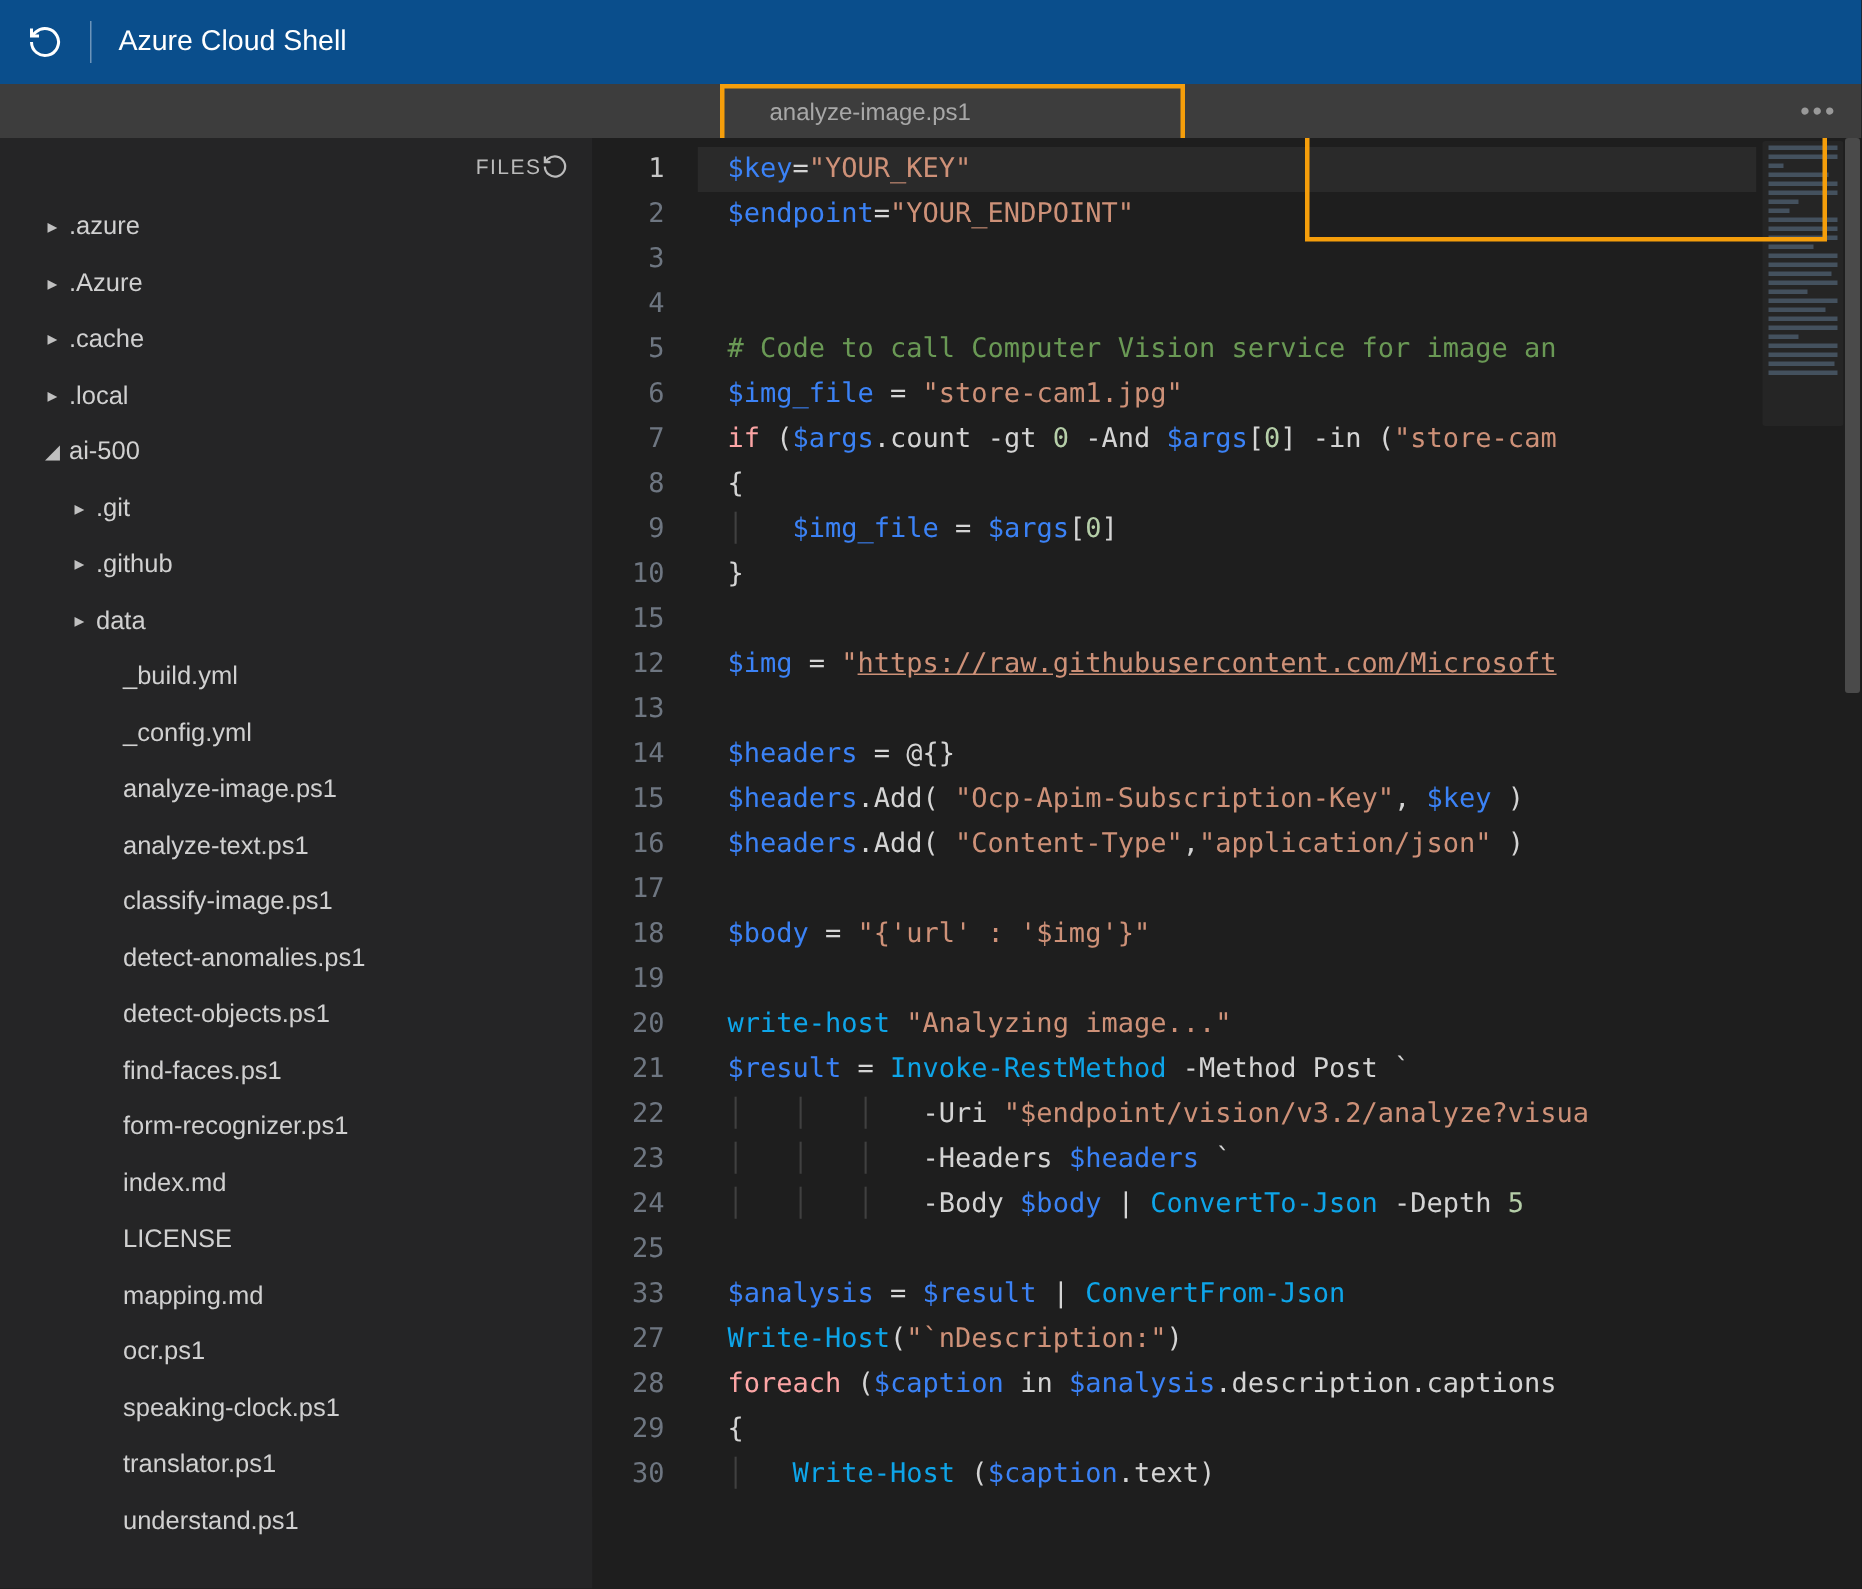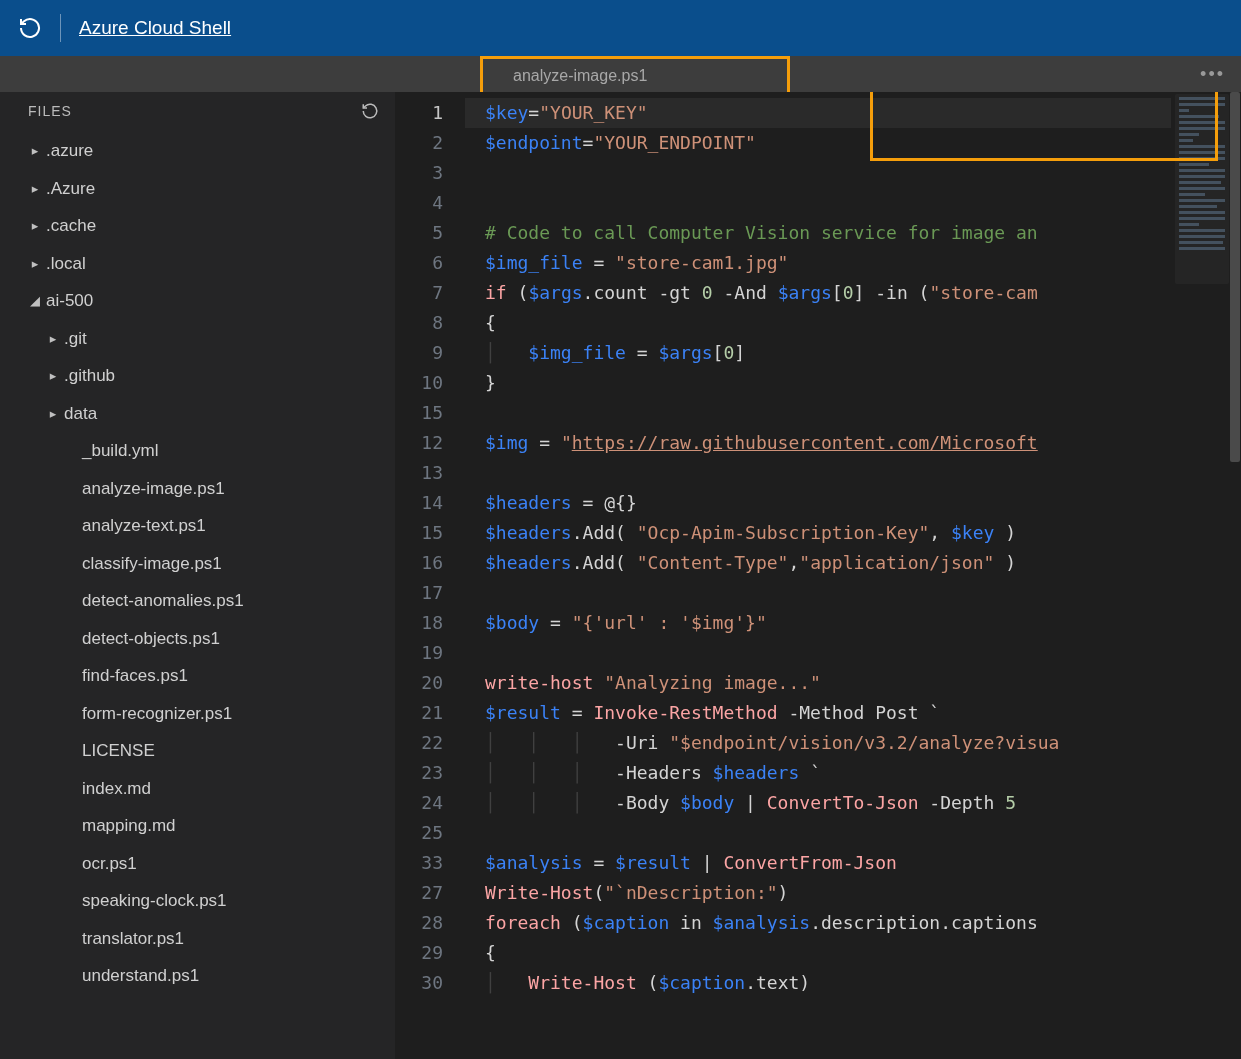--- a/index.html
+++ b/index.html
@@ -3,21 +3,21 @@
 <meta charset="utf-8">
 <style>
   * { margin: 0; padding: 0; box-sizing: border-box; }
   html, body { height: 100%; font-family: "Segoe UI", Arial, sans-serif; background: #1e1e1e; color: #ccc; }
   .header {
     background: #0a4e8c; height: 56px; display: flex; align-items: center;
     padding: 0 18px; color: #fff; gap: 18px;
   }
   .header .refresh-icon { width: 24px; height: 24px; cursor: pointer; }
   .header .divider { width: 1px; height: 28px; background: rgba(255,255,255,0.4); }
-  .header .title { font-size: 19px; font-weight: 400; text-decoration: underline; }
+  .header .title { font-size: 19px; font-weight: 400; }
 
   .toolbar {
     background: #3d3d3d; height: 36px; display: flex; align-items: center;
     position: relative;
   }
   .toolbar .tab {
     position: absolute; left: 480px; top: 0; height: 36px; padding: 0 140px 0 30px;
     background: #3d3d3d; color: #a8a8a8; font-size: 16px;
     display: flex; align-items: center;
     border: 3px solid #f59e0b; border-bottom: none;
@@ -27,21 +27,21 @@
     color: #999; letter-spacing: 2px; font-size: 18px; cursor: pointer;
   }
 
   .body { display: flex; height: calc(100% - 92px); }
 
   .sidebar {
     width: 395px; background: #252526; color: #d0d0d0; font-size: 17px;
     overflow-y: auto;
   }
   .sidebar-header {
-    display: flex; align-items: center; justify-content: space-between;
+    display: flex; align-items: center; justify-content: flex-end;
     padding: 10px 16px 10px 28px; font-size: 14px; letter-spacing: 1px; color: #bbb;
   }
   .sidebar-header .refresh-small { width: 18px; height: 18px; cursor: pointer; }
   .tree { padding: 2px 0 20px 0; }
   .tree-item {
     display: flex; align-items: center; padding: 6px 10px 6px 0; cursor: pointer;
     white-space: nowrap; line-height: 1.5;
   }
   .tree-item .caret { width: 14px; text-align: center; color: #c0c0c0; font-size: 13px; margin-right: 4px; }
   .tree-item .name { }
@@ -87,21 +87,21 @@
     background: #4a4a4a; border-radius: 2px;
   }
 
   
   .tk-var { color: #3b82f6; }
   .tk-op  { color: #d4d4d4; }
   .tk-str { color: #ce9178; }
   .tk-cmt { color: #6a9955; }
   .tk-kw  { color: #fca5a5; }
   .tk-num { color: #b5cea8; }
-  .tk-call{ color: #fca5a5; }
+  .tk-call{ color: #0ea5e9; }
   .tk-link{ color: #ce9178; text-decoration: underline; }
   .tk-plain{ color: #d4d4d4; }
   .indent-guide{ color: #404040; }
 </style>
 </head>
 <body>
 
 <div class="header">
   <svg class="refresh-icon" viewBox="0 0 24 24" fill="none" stroke="#fff" stroke-width="2">
     <path d="M3 12a9 9 0 1 0 3-6.7L3 8"></path>
@@ -157,20 +157,24 @@
         <div class="tree-item indent-1">
           <span class="caret">▸</span>
           <span class="name">data</span>
         </div>
         <div class="tree-item indent-2">
           <span class="caret"></span>
           <span class="name">_build.yml</span>
         </div>
         <div class="tree-item indent-2">
           <span class="caret"></span>
+          <span class="name">_config.yml</span>
+        </div>
+        <div class="tree-item indent-2">
+          <span class="caret"></span>
           <span class="name">analyze-image.ps1</span>
         </div>
         <div class="tree-item indent-2">
           <span class="caret"></span>
           <span class="name">analyze-text.ps1</span>
         </div>
         <div class="tree-item indent-2">
           <span class="caret"></span>
           <span class="name">classify-image.ps1</span>
         </div>
@@ -185,25 +189,25 @@
         <div class="tree-item indent-2">
           <span class="caret"></span>
           <span class="name">find-faces.ps1</span>
         </div>
         <div class="tree-item indent-2">
           <span class="caret"></span>
           <span class="name">form-recognizer.ps1</span>
         </div>
         <div class="tree-item indent-2">
           <span class="caret"></span>
+          <span class="name">index.md</span>
+        </div>
+        <div class="tree-item indent-2">
+          <span class="caret"></span>
           <span class="name">LICENSE</span>
-        </div>
-        <div class="tree-item indent-2">
-          <span class="caret"></span>
-          <span class="name">index.md</span>
         </div>
         <div class="tree-item indent-2">
           <span class="caret"></span>
           <span class="name">mapping.md</span>
         </div>
         <div class="tree-item indent-2">
           <span class="caret"></span>
           <span class="name">ocr.ps1</span>
         </div>
         <div class="tree-item indent-2">

